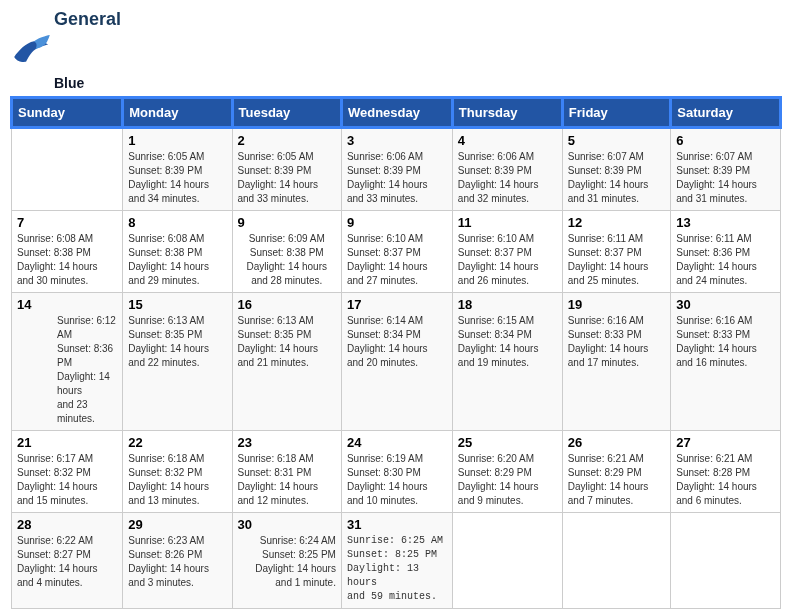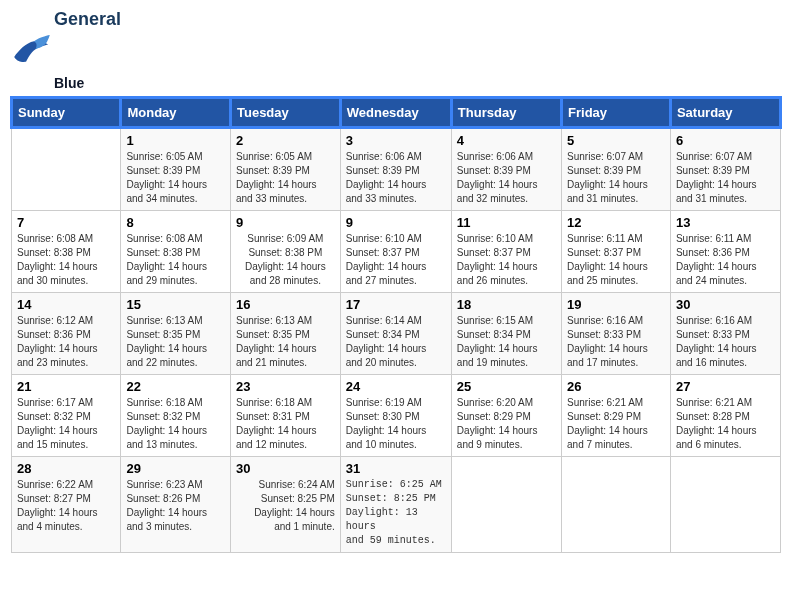--- a/index.html
+++ b/index.html
@@ -215,21 +215,21 @@
           <span class="day-num">13</span>
           <div class="day-info" style="white-space: pre-line;">Sunrise: 6:11 AM
 Sunset: 8:36 PM
 Daylight: 14 hours
 and 24 minutes.</div>
         </td>
       </tr>
       <tr>
         <td>
           <span class="day-num">14</span>
-          <div class="day-info" style="white-space: pre-line;">Sunrise: 6:12 AM
+          <div class="day-info" style="white-space: pre-line; margin-left: 40px;">Sunrise: 6:12 AM
 Sunset: 8:36 PM
 Daylight: 14 hours
 and 23 minutes.</div>
         </td>
         <td>
           <span class="day-num">15</span>
           <div class="day-info" style="white-space: pre-line;">Sunrise: 6:13 AM
 Sunset: 8:35 PM
 Daylight: 14 hours
 and 22 minutes.</div>

